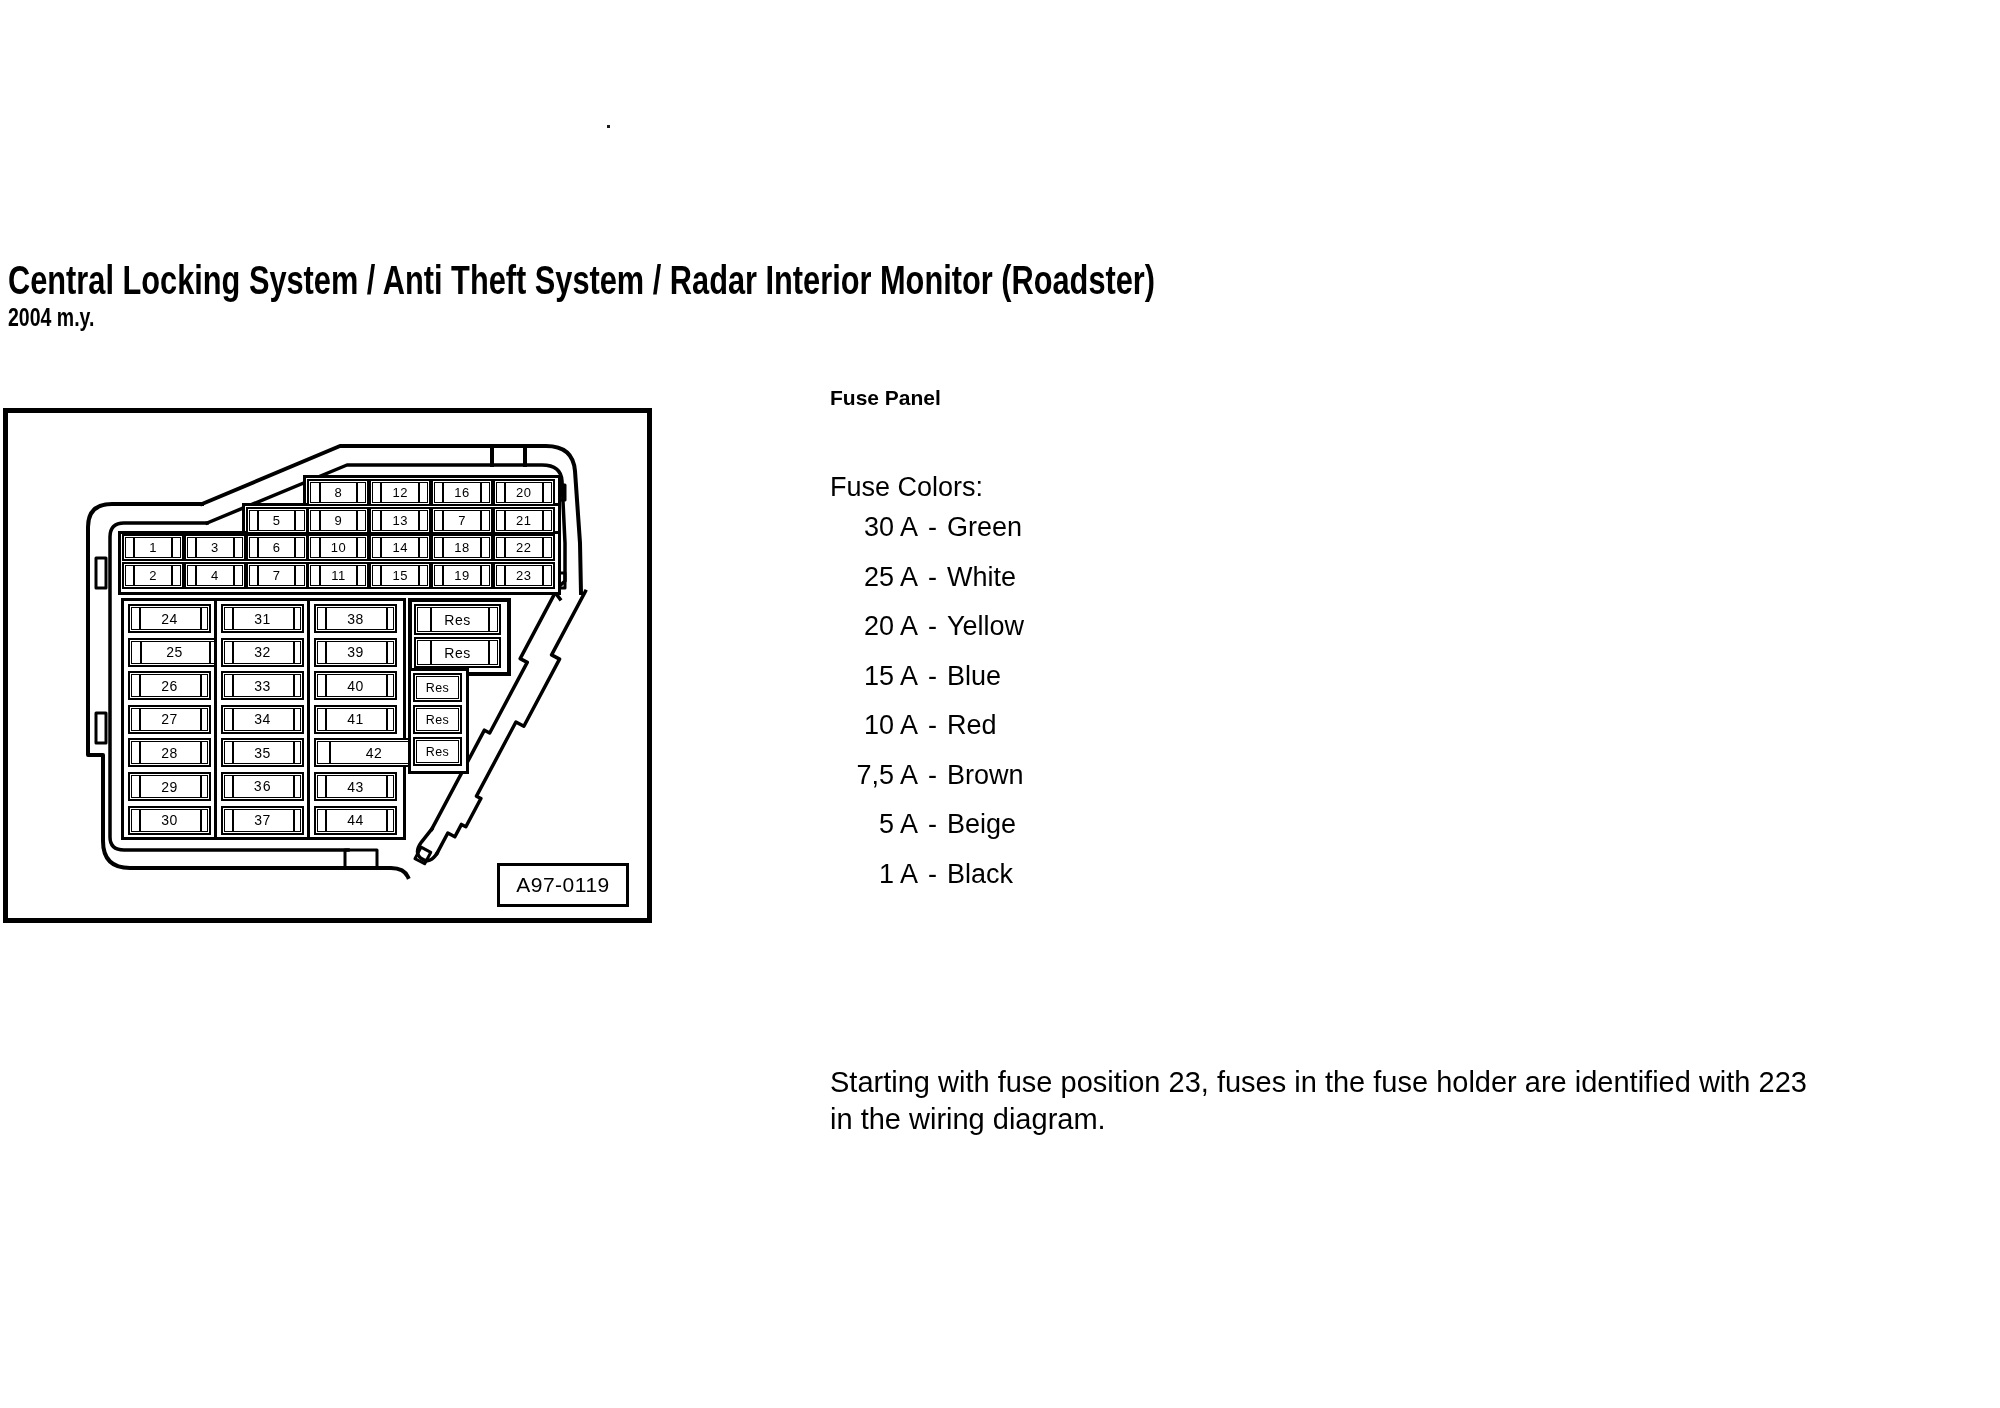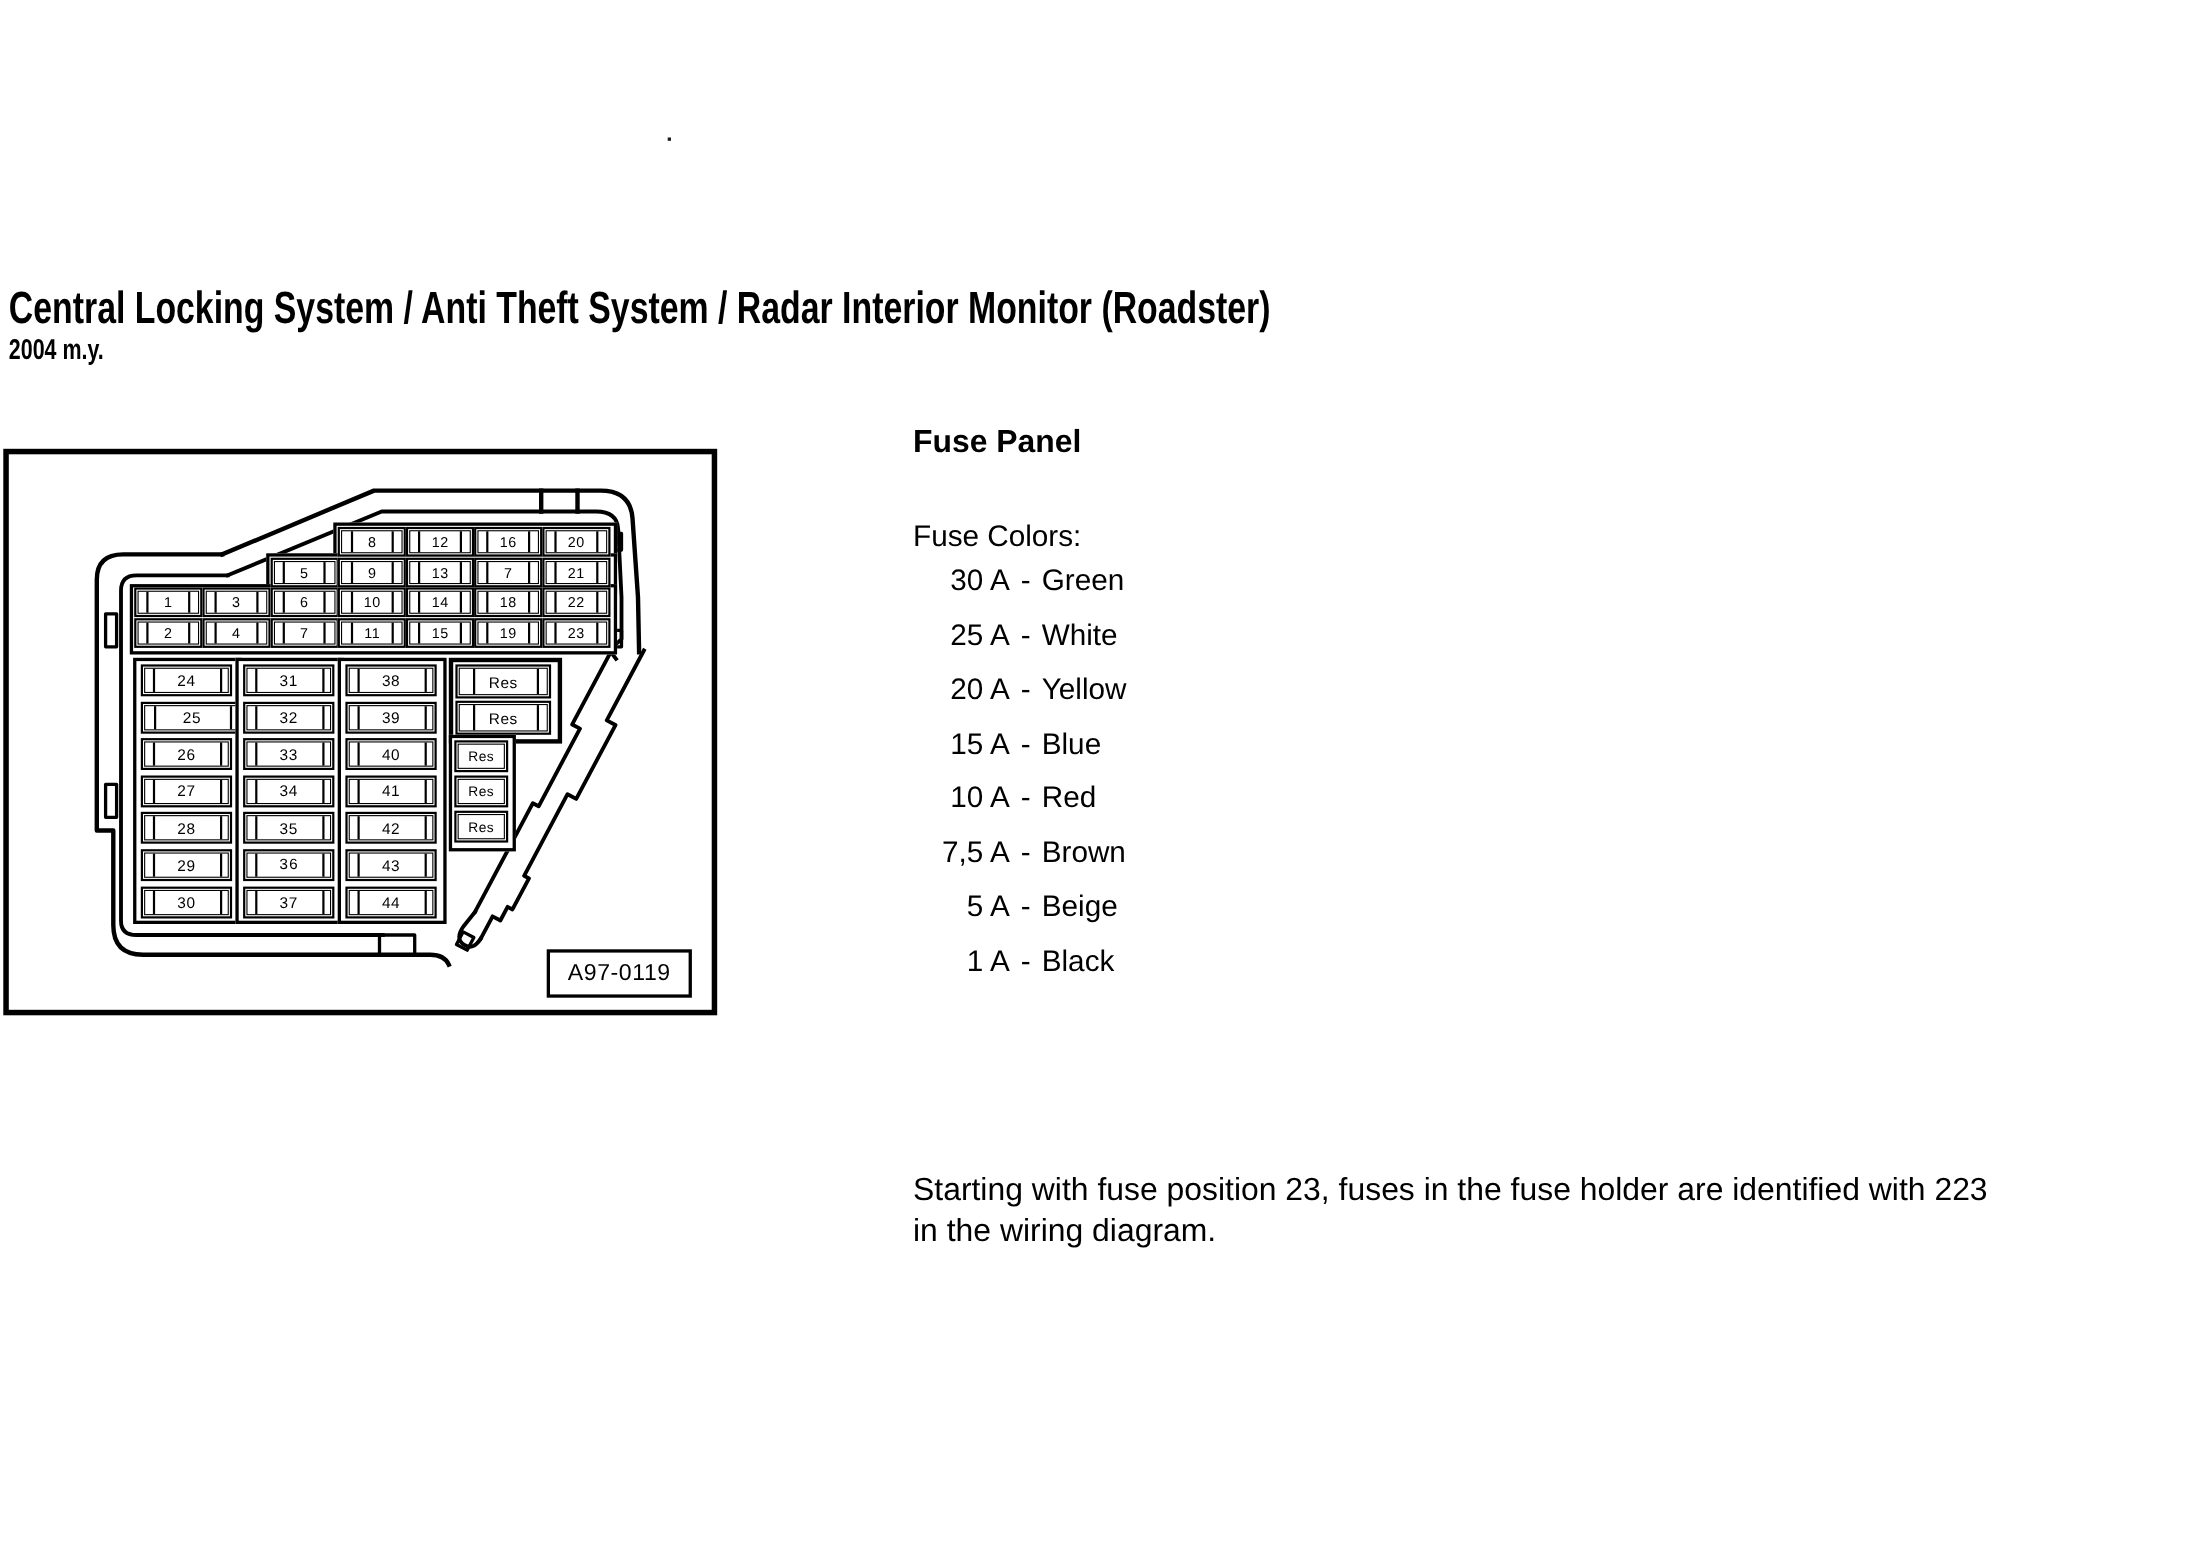--- a/index.html
+++ b/index.html
@@ -8,21 +8,21 @@
     font-family:"Liberation Sans", sans-serif;color:#000;overflow:hidden;
   }
   .nowrap{white-space:nowrap;}
   .condensed{display:inline-block;transform:scaleX(0.75);transform-origin:0 0;}
 
   
   #page-title{position:absolute;left:8px;top:230px;font-size:41px;font-weight:bold;line-height:46px;}
   #page-subtitle{position:absolute;left:8px;top:302px;font-size:26px;font-weight:bold;}
   #stray-dot{position:absolute;left:607px;top:125px;width:3px;height:3px;background:#1a1a1a;}
 
-  #fp-heading{position:absolute;left:830px;top:386px;font-size:29px;font-weight:bold;}
+  #fp-heading{position:absolute;left:830px;top:386px;font-size:21px;font-weight:bold;}
   #fp-colors-label{position:absolute;left:830px;top:472px;font-size:27px;}
   #fp-color-list{position:absolute;left:830px;top:512px;font-size:27px;}
   .fc-row{height:49.5px;display:flex;align-items:flex-start;line-height:30px;}
   .fc-amps{display:inline-block;width:88px;text-align:right;}
   .fc-dash{display:inline-block;margin:0 10px;}
   #fp-note{position:absolute;left:830px;top:1064px;width:990px;font-size:29px;line-height:37px;}
 
   
   #diagram{
     position:absolute;left:3px;top:408px;width:639px;height:505px;
@@ -381,21 +381,21 @@
         <span class="vl l"></span>
         <span class="vl r"></span>
         <span class="fnum">40</span>
       </div>
       <div class="fcell lf" style="left: 306px; top: 291.8px; width: 79px; height: 25px;">
         <span class="fin"></span>
         <span class="vl l"></span>
         <span class="vl r"></span>
         <span class="fnum">41</span>
       </div>
-      <div class="fcell lf" style="left: 306px; top: 325.4px; width: 79px; height: 25px;">
+      <div class="fcell lf" style="left: 306px; top: 325.4px; width: 79px; height: 25px; padding-left: 37px;">
         <span class="fin"></span>
         <span class="vl l"></span>
         <span class="vl r"></span>
         <span class="fnum">42</span>
       </div>
       <div class="fcell lf" style="left: 306px; top: 359px; width: 79px; height: 25px;">
         <span class="fin"></span>
         <span class="vl l"></span>
         <span class="vl r"></span>
         <span class="fnum">43</span>

